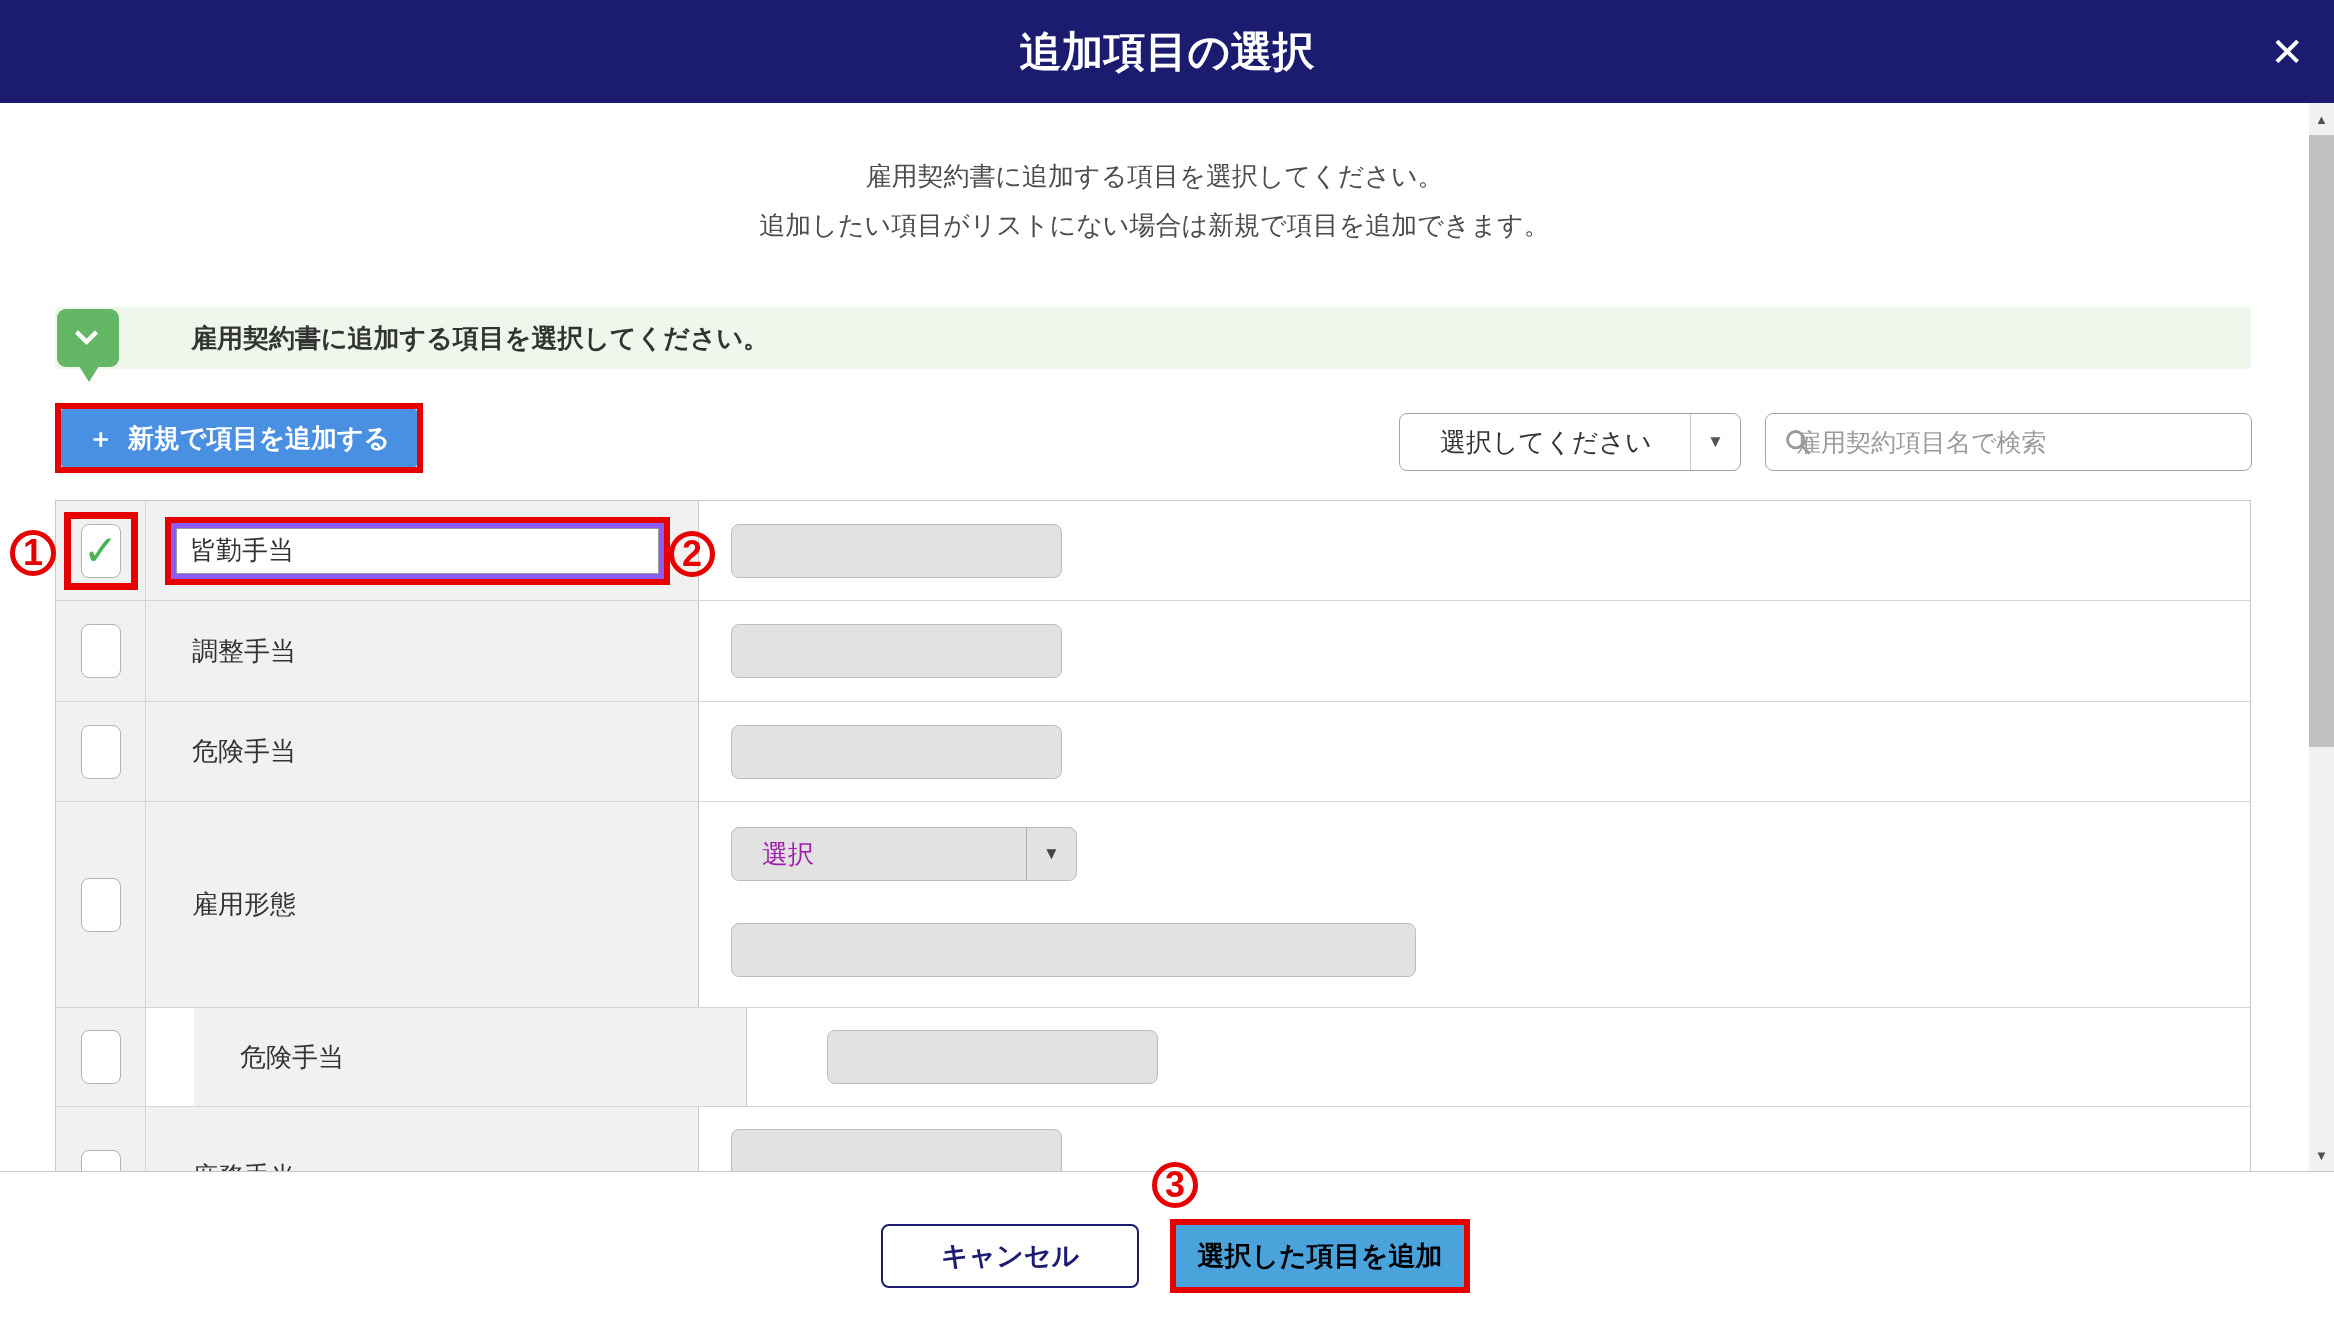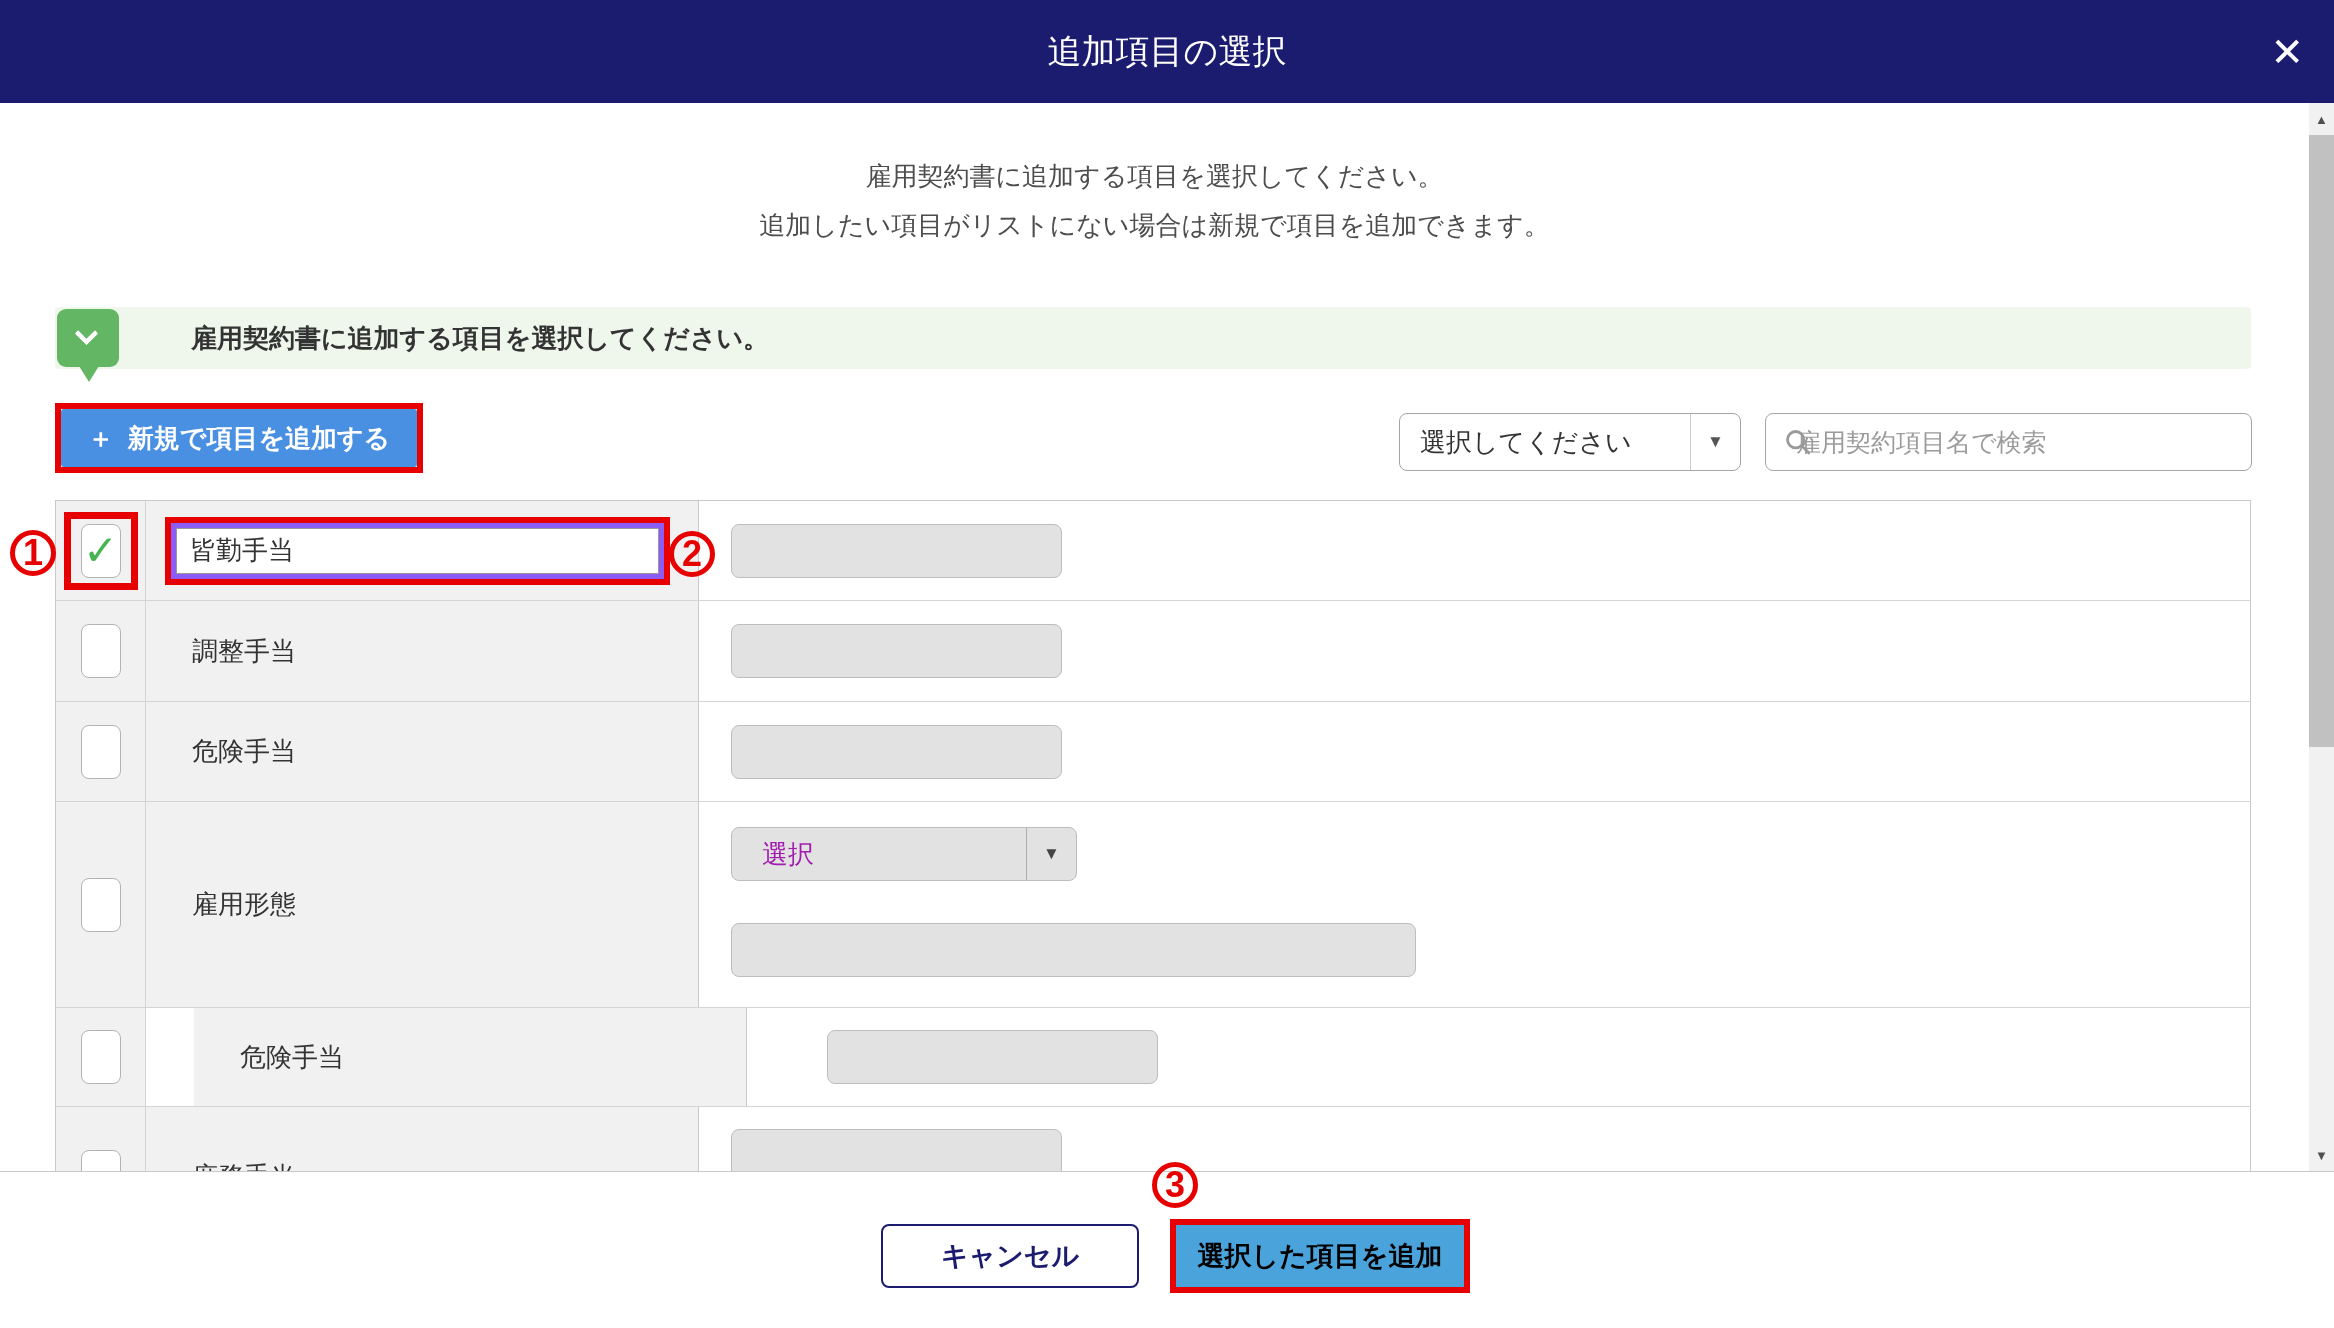--- a/index.html
+++ b/index.html
@@ -5,21 +5,21 @@
   * { margin:0; padding:0; box-sizing:border-box; }
   html,body { width:2334px; height:1328px; }
   body {
     position:relative; overflow:hidden; background:#ffffff;
     font-family:"Liberation Sans","DejaVu Sans",sans-serif;
   }
 
   
   .modal-header { position:absolute; left:0; top:0; width:2334px; height:103px; background:#1b1b70; }
   .modal-title  { position:absolute; left:0; top:0; width:2334px; height:103px; line-height:103px;
-                  text-align:center; color:#ffffff; font-size:34px; font-weight:normal; }
+                  text-align:center; color:#ffffff; font-size:42px; font-weight:bold; }
   .close-btn    { position:absolute; right:30px; top:0; height:103px; line-height:100px;
                   color:#ffffff; font-size:40px; cursor:pointer; background:none; border:none; }
 
   
   .instructions { position:absolute; left:0; top:152px; width:2309px; text-align:center;
                   color:#4d4d4d; font-size:26px; line-height:49px; }
 
   
   .notice-bar  { position:absolute; left:55px; top:307px; width:2196px; height:62px;
                  background:#eff7ec; border-radius:4px; }
@@ -43,21 +43,21 @@
   .ann2 { left:669px;  top:531px; }
   .ann3 { left:1152px; top:1162px; }
 
   
   .new-item-wrap { position:absolute; left:55px; top:403px; }
   .new-item-btn  { display:flex; align-items:center; justify-content:center; gap:14px;
                    width:356px; height:58px; background:#4a90e2; border:none; border-radius:3px;
                    color:#ffffff; font-size:26px; font-weight:bold; cursor:pointer; }
   .filter-select { position:absolute; left:1399px; top:413px; width:342px; height:58px;
                    background:#ffffff; border:1px solid #a5a5a5; border-radius:8px;
-                   display:flex; align-items:stretch; cursor:pointer; }
+                   display:flex; align-items:stretch; cursor:pointer;padding-left:20px; }
   .filter-select .value { flex:1; padding-left:20px; line-height:56px; font-size:26px; color:#333333; }
   .caret-box { width:50px; border-left:1px solid #cccccc; display:flex;
                align-items:center; justify-content:center; font-size:17px; color:#555555; }
   .search-box { position:absolute; left:1765px; top:413px; width:487px; height:58px; }
   .search-box input { width:100%; height:100%; border:1px solid #a5a5a5; border-radius:8px;
                       padding-left:30px; font-size:25px; color:#333333; outline:none;
                       font-family:inherit; background:#ffffff; }
   .search-box input::placeholder { color:#9b9b9b; }
   .search-icon { position:absolute; left:19px; top:15px; pointer-events:none; }
 

